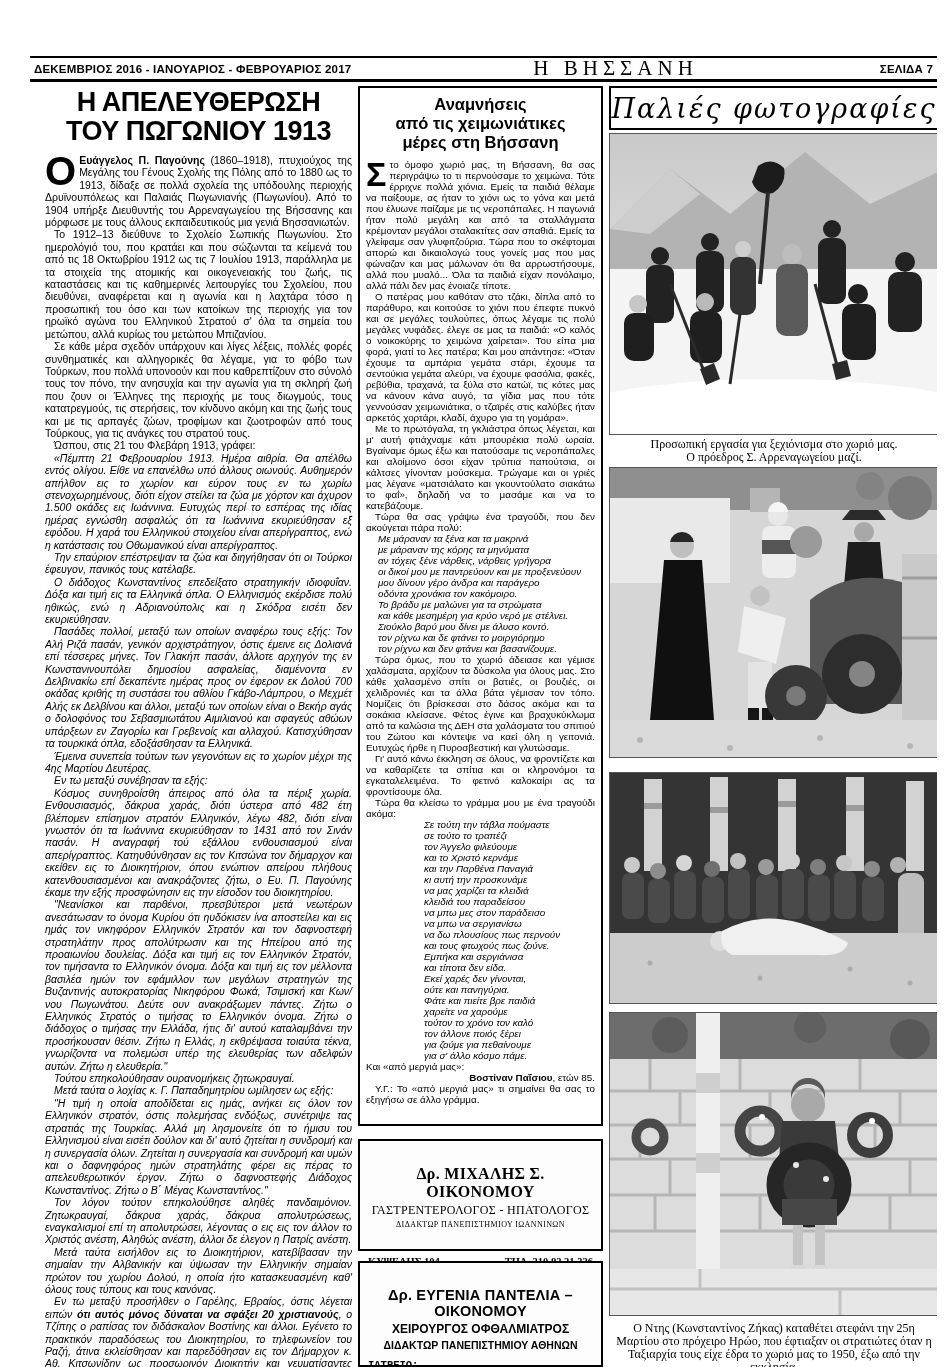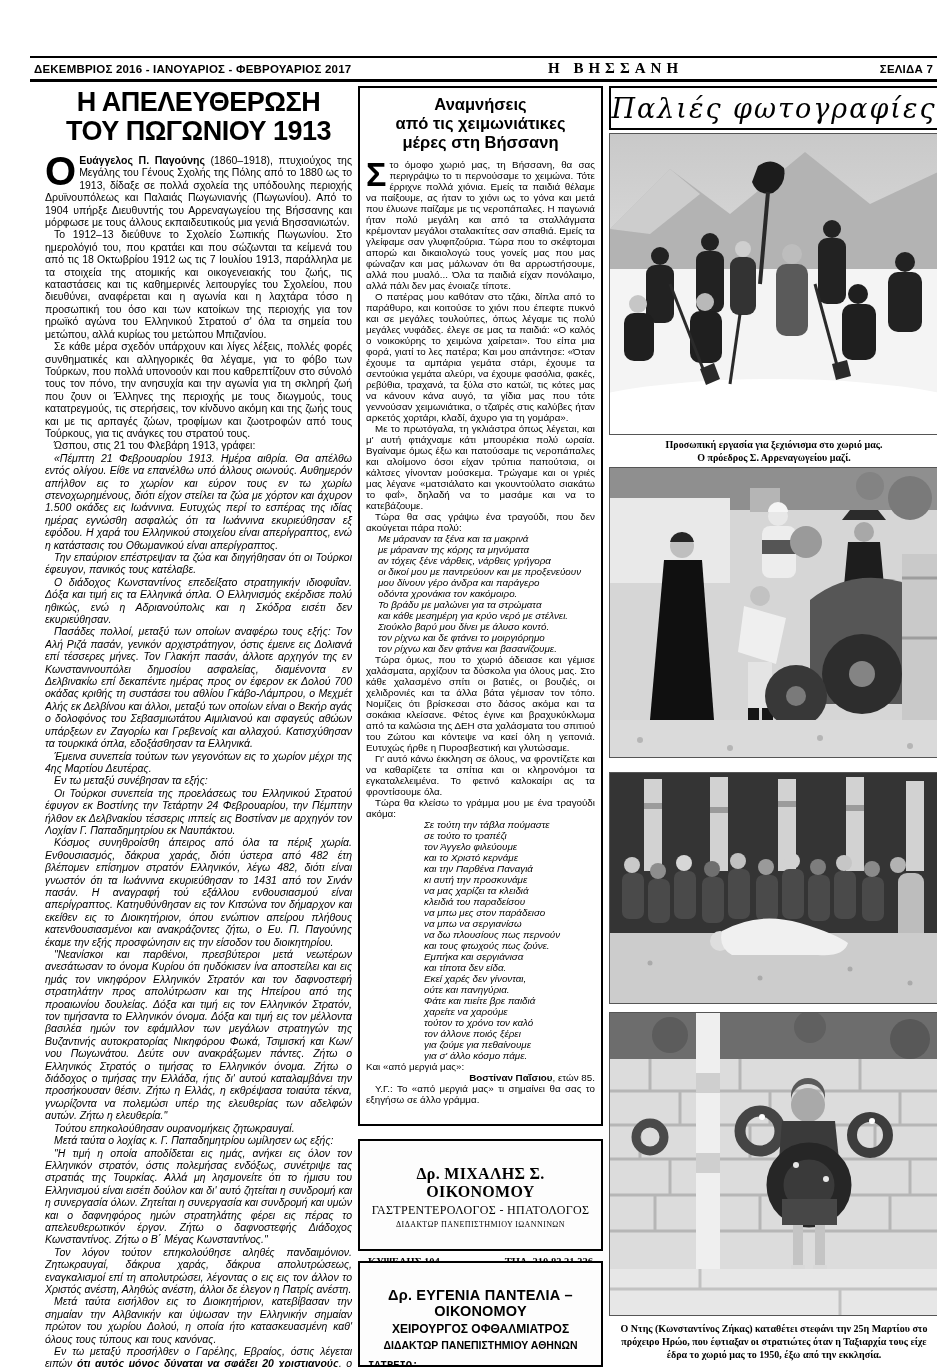--- a/index.html
+++ b/index.html
@@ -3,21 +3,21 @@
 <meta charset="utf-8">
 <style>
   html,body{margin:0;padding:0;background:#888;}
   .page{position:relative;width:945px;height:1367px;background:#fff;margin:0 auto;overflow:hidden;
         font-family:"Liberation Sans",sans-serif;color:#000;}
   
   .masthead{position:absolute;top:56px;left:30px;right:8px;height:19px;
             border-top:2px solid #000;border-bottom:3px solid #000;
             display:flex;align-items:center;justify-content:space-between;padding:1px 4px;}
   .mast-date,.mast-page{font-size:11.5px;font-weight:bold;letter-spacing:.2px;}
-  .mast-title{font-family:"Liberation Serif",serif;font-size:15px;font-weight:bold;letter-spacing:5px;}
+  .mast-title{font-family:"Liberation Serif",serif;font-size:21px;font-weight:normal;letter-spacing:5px;}
   
   .columns{position:absolute;top:86px;left:45px;right:8px;bottom:0;display:flex;gap:6px;overflow:hidden;}
   .col-left{width:307px;flex:none;}
   .col-mid{width:245px;flex:none;display:flex;flex-direction:column;}
   .col-right{width:330px;flex:none;}
   
   .art-title{font-weight:bold;font-size:27px;line-height:29px;text-align:center;margin:2px 0 8px 0;letter-spacing:-0.5px;}
   .body-left{font-size:10.5px;line-height:12.4px;text-align:justify;}
   .body-left p,.body-mid p{margin:0;text-indent:9px;text-align:justify;}
   p.lead{text-indent:0;}
@@ -52,21 +52,21 @@
   .ad2-office{text-align:left;font-size:10.5px;margin-top:8px;font-family:Liberation Mono, monospace;}
   
   .photos-header{border:2px solid #000;height:44px;box-sizing:border-box;display:flex;align-items:center;justify-content:center;
                  font-family:"DejaVu Serif",serif;font-style:italic;font-size:27px;letter-spacing:2px;background:#fff;}
   .photo{margin:0;border:1px solid #555;box-shadow:0 0 0 1px #ccc inset;line-height:0;background:#ddd;}
   .photo svg{display:block;}
   .ph1{margin-top:3px;}
   .ph2{margin-top:3px;}
   .ph3{margin-top:14px;}
   .ph4{margin-top:8px;}
-  .caption{font-family:"Liberation Serif",serif;font-weight:bold;font-size:10px;line-height:13px;text-align:center;margin:3px 2px 0 2px;}
+  .caption{font-family:"Liberation Serif",serif;font-weight:normal;font-size:12px;line-height:13px;text-align:center;margin:3px 2px 0 2px;}
   .caption4{margin-top:6px;}
 </style>
 </head>
 <body>
 
 <div class="page">
 
   <header class="masthead">
     <span class="mast-date">ΔΕΚΕΜΒΡΙΟΣ 2016 - ΙΑΝΟΥΑΡΙΟΣ - ΦΕΒΡΟΥΑΡΙΟΣ 2017</span>
     <span class="mast-title">Η ΒΗΣΣΑΝΗ</span>
@@ -85,21 +85,20 @@
         <div>
             <p><span>Το 1912–13 διεύθυνε το Σχολείο Σωπικής Πωγωνίου. Στο ημερολόγιό του, που κρατάει και που σώζωνται τα κείμενά του από τις 18 Οκτωβρίου 1912 ως τις 7 Ιουλίου 1913, παράλληλα με τα στοιχεία της ατομικής και οικογενειακής του ζωής, τις καταστάσεις και τις καθημερινές λειτουργίες του Σχολείου, που διευθύνει, αναφέρεται και η αγωνία και η λαχτάρα τόσο η προσωπική του όσο και των κατοίκων της περιοχής για τον ηρωϊκό αγώνα του Ελληνικού Στρατού σ' όλα τα σημεία του μετώπου, αλλά κυρίως του μετώπου Μπιζανίου.</span></p>
             <p><span>Σε κάθε μέρα σχεδόν υπάρχουν και λίγες λέξεις, πολλές φορές συνθηματικές και αλληγορικές θα λέγαμε, για το φόβο των Τούρκων, που πολλά υπονοούν και που καθρεπτίζουν στο σύνολό τους τον πόνο, την ανησυχία και την αγωνία για τη σκληρή ζωή που ζουν οι Έλληνες της περιοχής με τους διωγμούς, τους κατατρεγμούς, τις στερήσεις, τον κίνδυνο ακόμη και της ζωής τους και με τις αρπαγές ζώων, τροφίμων και ζωοτροφών από τους Τούρκους, για τις ανάγκες του στρατού τους.</span></p>
             <p><span>Ώσπου, στις 21 του Φλεβάρη 1913, γράφει:</span></p>
             <p class="italic"><span>«Πέμπτη 21 Φεβρουαρίου 1913. Ημέρα αιθρία. Θα απέλθω εντός ολίγου. Είθε να επανέλθω υπό άλλους οιωνούς. Αυθημερόν απήλθον εις το χωρίον και εύρον τους εν τω χωρίω στενοχωρημένους, διότι είχον στείλει τα ζώα με χόρτον και άχυρον 1.500 οκάδες εις Ιωάννινα. Ευτυχώς περί το εσπέρας της ιδίας ημέρας εγνώσθη ασφαλώς ότι τα Ιωάννινα εκυριεύθησαν εξ εφόδου. Η χαρά του Ελληνικού στοιχείου είναι απερίγραπτος, ενώ η κατάστασις του Οθωμανικού είναι απερίγραπτος.</span></p>
             <p class="italic"><span>Την επαύριον επέστρεψαν τα ζώα και διηγήθησαν ότι οι Τούρκοι έφευγον, πανικός τους κατέλαβε.</span></p>
             <p class="italic"><span>Ο διάδοχος Κωνσταντίνος επεδείξατο στρατηγικήν ιδιοφυΐαν. Δόξα και τιμή εις τα Ελληνικά όπλα. Ο Ελληνισμός εκέρδισε πολύ ηθικώς, ενώ η Αδριανούπολις και η Σκόδρα εισέτι δεν εκυριεύθησαν.</span></p>
             <p class="italic"><span>Πασάδες πολλοί, μεταξύ των οποίων αναφέρω τους εξής: Τον Αλή Ριζά πασάν, γενικόν αρχιστράτηγον, όστις έμεινε εις Δολιανά επί τέσσερες μήνες. Τον Γλακήπ πασάν, άλλοτε αρχηγόν της εν Κωνστανινουπόλει δημοσίου ασφαλείας, διαμένοντα εν Δελβινακίω επί δεκαπέντε ημέρας προς ον έφερον εκ Δολού 700 οκάδας κριθής τη συστάσει του αθλίου Γκάβο-Λάμπρου, ο Μεχμέτ Αλής εκ Δελβίνου και άλλοι, μεταξύ των οποίων είναι ο Βεκήρ αγάς ο δολοφόνος του Σεβασμιωτάτου Αιμιλιανού και σφαγεύς αθώων υπάρξεων εν Ζαγορίω και Γρεβενοίς και αλλαχού. Κατισχύθησαν τα τουρκικά όπλα, εδοξάσθησαν τα Ελληνικά.</span></p>
             <p class="italic"><span>Έμεινα συνεπεία τούτων των γεγονότων εις το χωρίον μέχρι της 4ης Μαρτίου Δευτέρας.</span></p>
             <p class="italic"><span>Εν τω μεταξύ συνέβησαν τα εξής:</span></p>
-            <p class="italic"><span>Οι Τούρκοι συνεπεία της προελάσεως του Ελληνικού Στρατού έφυγον εκ Βοστίνης την Τετάρτην 24 Φεβρουαρίου, την Πέμπτην ήλθον εκ Δελβνακίου τέσσερις ιππείς εις Βοστίναν με αρχηγόν τον Λοχίαν Γ. Παπαδημητρίου εκ Ναυπάκτου.</span></p>
             <p class="italic"><span>Κόσμος συνηθροίσθη άπειρος από όλα τα πέριξ χωρία. Ενθουσιασμός, δάκρυα χαράς, διότι ύστερα από 482 έτη βλέπομεν επίσημον στρατόν Ελληνικόν, λέγω 482, διότι είναι γνωστόν ότι τα Ιωάννινα εκυριεύθησαν το 1431 από τον Σινάν πασάν. Η αναγραφή τού εξάλλου ενθουσιασμού είναι απερίγραπτος. Κατηυθύνθησαν εις τον Κιτσώνα τον δήμαρχον και εκείθεν εις το Διοικητήριον, όπου ενώπιον απείρου πλήθους κατενθουσιασμένοι και ανακράζοντες ζήτω, ο Ευ. Π. Παγούνης έκαμε την εξής προσφώνησιν εις την είσοδον του διοικητηρίου.</span></p>
             <p class="italic"><span>"Νεανίσκοι και παρθένοι, πρεσβύτεροι μετά νεωτέρων ανεσάτωσαν το όνομα Κυρίου ότι ηυδόκισεν ίνα αποστείλει και εις ημάς τον νικηφόρον Ελληνικόν Στρατόν και τον δαφνοστεφή στρατηλάτην προς απολύτρωσιν και της Ηπείρου από της προαιωνίου δουλείας. Δόξα και τιμή εις τον Ελληνικόν Στρατόν, τον τιμήσαντα το Ελληνικόν όνομα. Δόξα και τιμή εις τον μέλλοντα βασιλέα ημών τον εφάμιλλον των μεγάλων στρατηγών της Βυζαντινής αυτοκρατορίας Νικηφόρου Φωκά, Τσιμισκή και Κων/νου Πωγωνάτου. Δεύτε ουν ανακράξωμεν πάντες. Ζήτω ο Ελληνικός Στρατός ο τιμήσας το Ελληνικόν όνομα. Ζήτω ο διάδοχος ο τιμήσας την Ελλάδα, ήτις δι' αυτού καταλαμβάνει την προσήκουσαν θέσιν. Ζήτω η Ελλάς, η εκθρέψασα τοιαύτα τέκνα, γνωρίζοντα να πολεμώσι υπέρ της ελευθερίας των αδελφών αυτών. Ζήτω η ελευθερία."</span></p>
             <p class="italic"><span>Τούτου επηκολούθησαν ουρανομήκεις ζητωκραυγαί.</span></p>
             <p class="italic"><span>Μετά ταύτα ο λοχίας κ. Γ. Παπαδημητρίου ωμίλησεν ως εξής:</span></p>
             <p class="italic"><span>"Η τιμή η οποία αποδίδεται εις ημάς, ανήκει εις όλον τον Ελληνικόν στρατόν, όστις πολεμήσας ενδόξως, συνέτριψε τας στρατιάς της Τουρκίας. Αλλά μη λησμονείτε ότι το ήμισυ του Ελληνισμού είναι εισέτι δούλον και δι' αυτό ζητείται η συνδρομή και η συνεργασία όλων. Ζητείται η συνεργασία και συνδρομή και υμών και ο δαφνηφόρος ημών στρατηλάτης φέρει εις πέρας το απελευθερωτικόν έργον. Ζήτω ο δαφνοστεφής Διάδοχος Κωνσταντίνος. Ζήτω ο Β΄ Μέγας Κωνσταντίνος."</span></p>
             <p class="italic"><span>Τον λόγον τούτον επηκολούθησε αληθές πανδαιμόνιον. Ζητωκραυγαί, δάκρυα χαράς, δάκρυα απολυτρώσεως, εναγκαλισμοί επί τη απολυτρώσει, λέγοντας ο εις εις τον άλλον το Χριστός ανέστη, Αληθώς ανέστη, άλλοι δε έλεγον η Πατρίς ανέστη.</span></p>
             <p class="italic"><span>Μετά ταύτα εισήλθον εις το Διοικητήριον, κατεβίβασαν την σημαίαν την Αλβανικήν και ύψωσαν την Ελληνικήν σημαίαν πρώτον του χωρίου Δολού, η οποία ήτο κατασκευασμένη καθ' όλους τους τύπους και τους κανόνας.</span></p>
             <p class="italic"><span>Εν τω μεταξύ προσήλθεν ο Γαρέλης, Εβραίος, όστις λέγεται ειπών </span><span class="b">ότι αυτός μόνος δύναται να σφάξει 20 χριστιανούς</span><span>, ο Τζίπης ο ραπίσας τον διδάσκαλον Βοστίνης και άλλοι. Εγένετο το πρακτικόν παραδόσεως του Διοικητηρίου, το τηλεφωνείον του Ραζή, άτινα εκλείσθησαν και παρεδόθησαν εις τον Δήμαρχον κ. Αθ. Κιτσωνίδην ως προσωρινόν Διοικητήν και γευματίσαντες απήλθον προπεμπόμενοι ενδόξως και με ζητωκραυγάς.</span></p>
           </div>
       </div>

